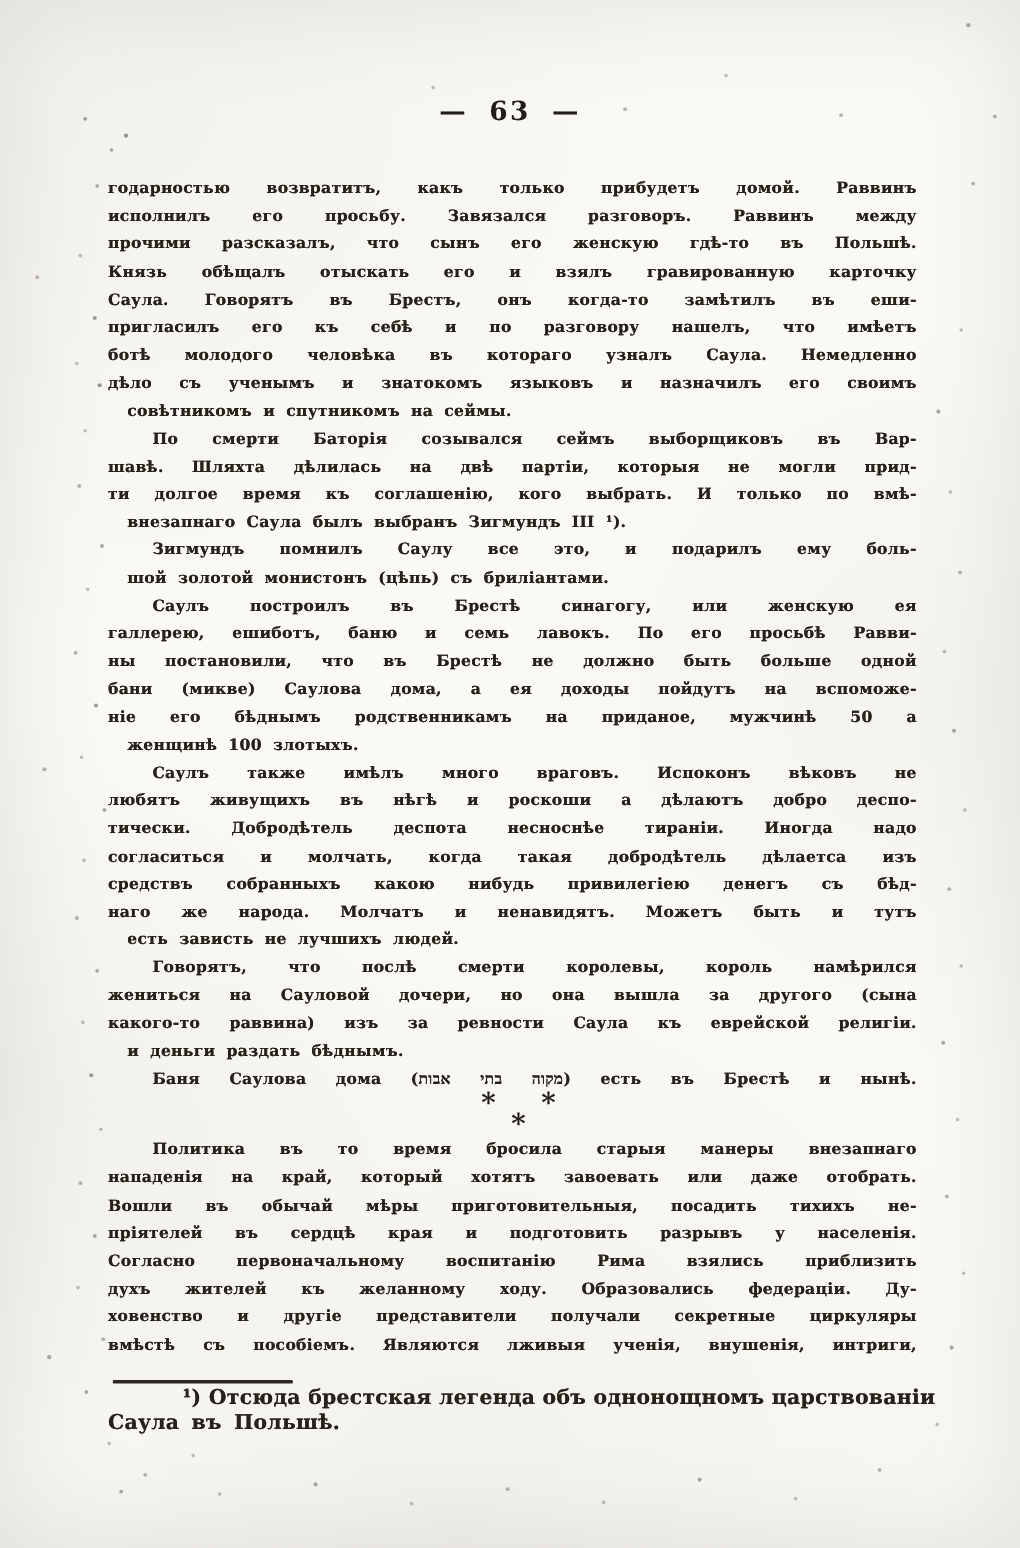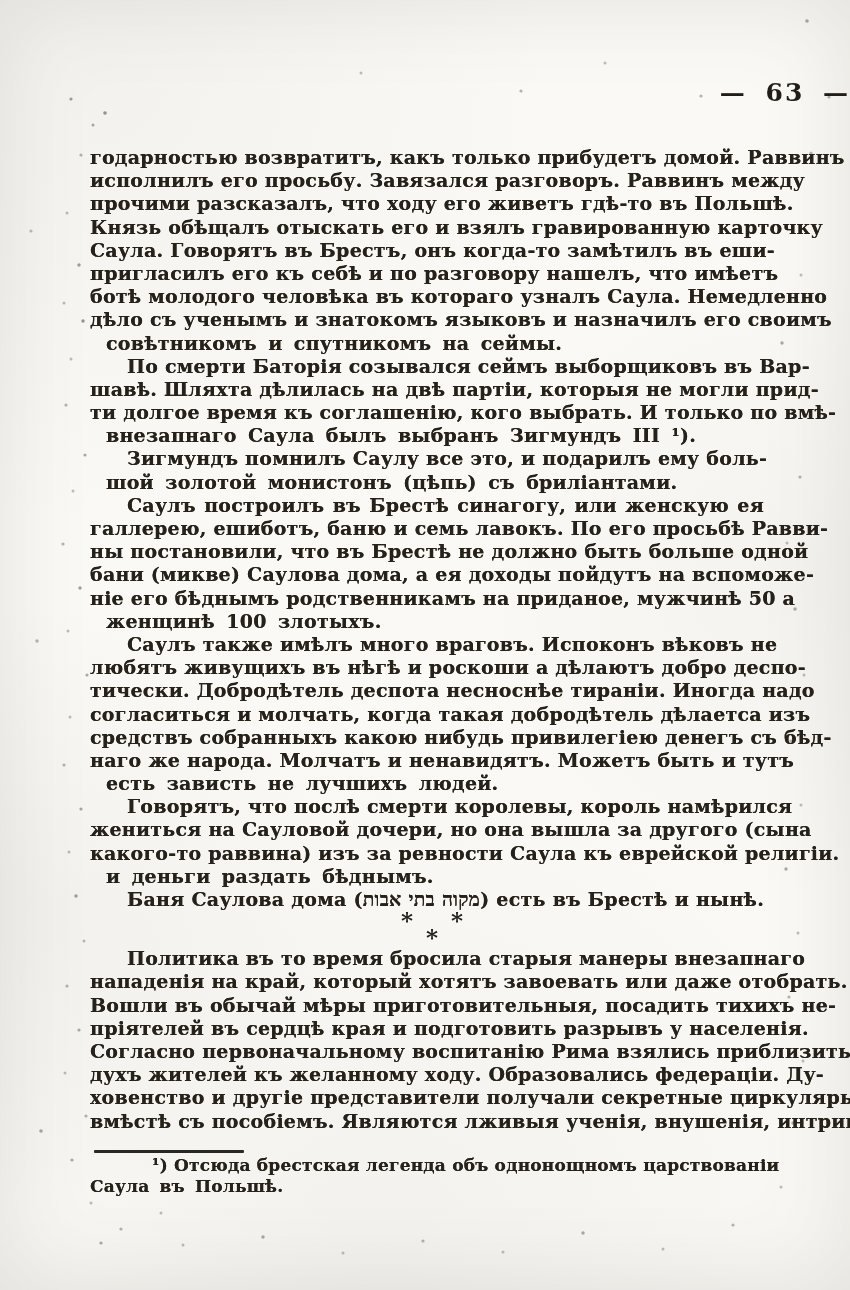--- a/index.html
+++ b/index.html
@@ -10,29 +10,29 @@
       radial-gradient(circle at 12% 6%, rgba(110,105,95,.05), transparent 32%),
       radial-gradient(circle at 92% 45%, rgba(110,105,95,.045), transparent 30%),
       radial-gradient(circle at 45% 98%, rgba(100,95,85,.05), transparent 38%),
       radial-gradient(circle at 4% 70%, rgba(100,95,85,.05), transparent 25%);
     box-shadow: inset 0 0 90px rgba(95,88,75,.14);
     font-family:"DejaVu Serif", serif;
     color:#262119;
   }
   .header{
     position:absolute;top:80px;left:0;width:850px;height:26px;
-    text-align:right;font-size:25px;line-height:26px;font-weight:700;
+    text-align:center;font-size:22px;line-height:26px;font-weight:700;
     letter-spacing:2px;word-spacing:8px;color:#211d16;
   }
   .column{
     position:absolute;left:90px;top:146px;width:674px;
   }
   .line{
     height:23.2px;line-height:23.2px;
-    font-size:19px;font-weight:700;letter-spacing:.25px;
+    font-size:13px;font-weight:700;letter-spacing:.25px;
     white-space:nowrap;
     text-align:justify;text-align-last:justify;text-justify:inter-word;
     text-shadow:0 0 .4px rgba(35,28,20,.85);
   }
   .line.last{text-align-last:left;word-spacing:4.5px;margin-left:16px;}
   .line.ind{text-indent:37px;}
   .para{margin:0;padding:0;}
   .sep{
     height:36px;text-align:center;font-weight:700;color:#211d16;
   }
@@ -89,21 +89,21 @@
 <body>
 
 <div class="specks"></div>
 
 <div class="header">— 63 —</div>
 
 <div class="column">
     <div class="para">
       <div class="line">годарностью возвратитъ, какъ только прибудетъ домой. Раввинъ</div>
       <div class="line">исполнилъ его просьбу. Завязался разговоръ. Раввинъ между</div>
-      <div class="line">прочими разсказалъ, что ходу его живетъ гдѣ-то въ Польшѣ.</div>
+      <div class="line">прочими разсказалъ, что сынъ его женскую гдѣ-то въ Польшѣ.</div>
       <div class="line">Князь обѣщалъ отыскать его и взялъ гравированную карточку</div>
       <div class="line">Саула. Говорятъ въ Брестъ, онъ когда-то замѣтилъ въ еши-</div>
       <div class="line">пригласилъ его къ себѣ и по разговору нашелъ, что имѣетъ</div>
       <div class="line">ботѣ молодого человѣка въ котораго узналъ Саула. Немедленно</div>
       <div class="line">дѣло съ ученымъ и знатокомъ языковъ и назначилъ его своимъ</div>
       <div class="line last">совѣтникомъ и спутникомъ на сеймы.</div>
     </div>
     <div class="para">
       <div class="line ind">По смерти Баторія созывался сеймъ выборщиковъ въ Вар-</div>
       <div class="line">шавѣ. Шляхта дѣлилась на двѣ партіи, которыя не могли прид-</div>

